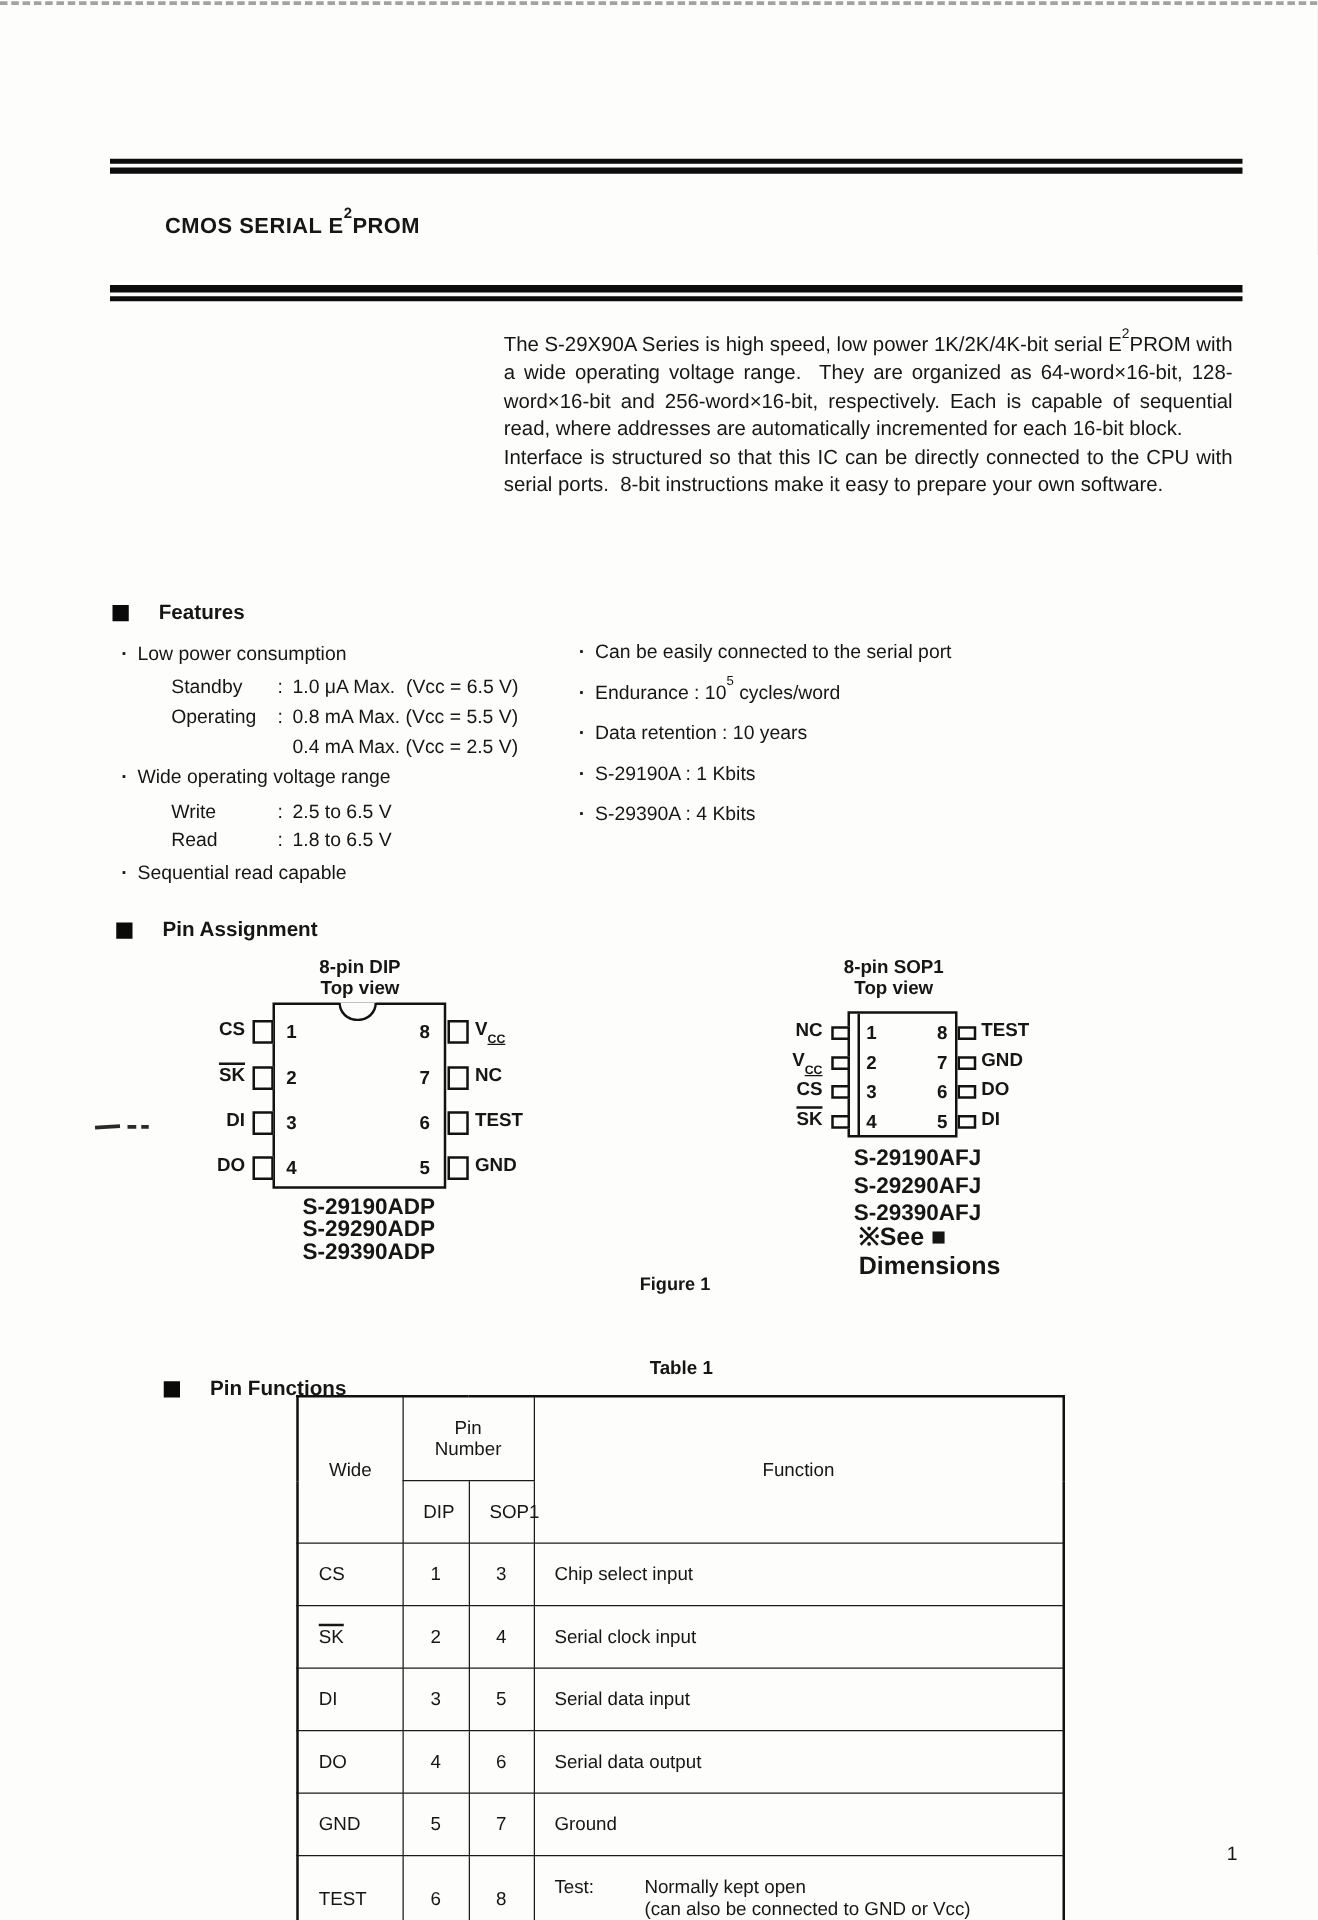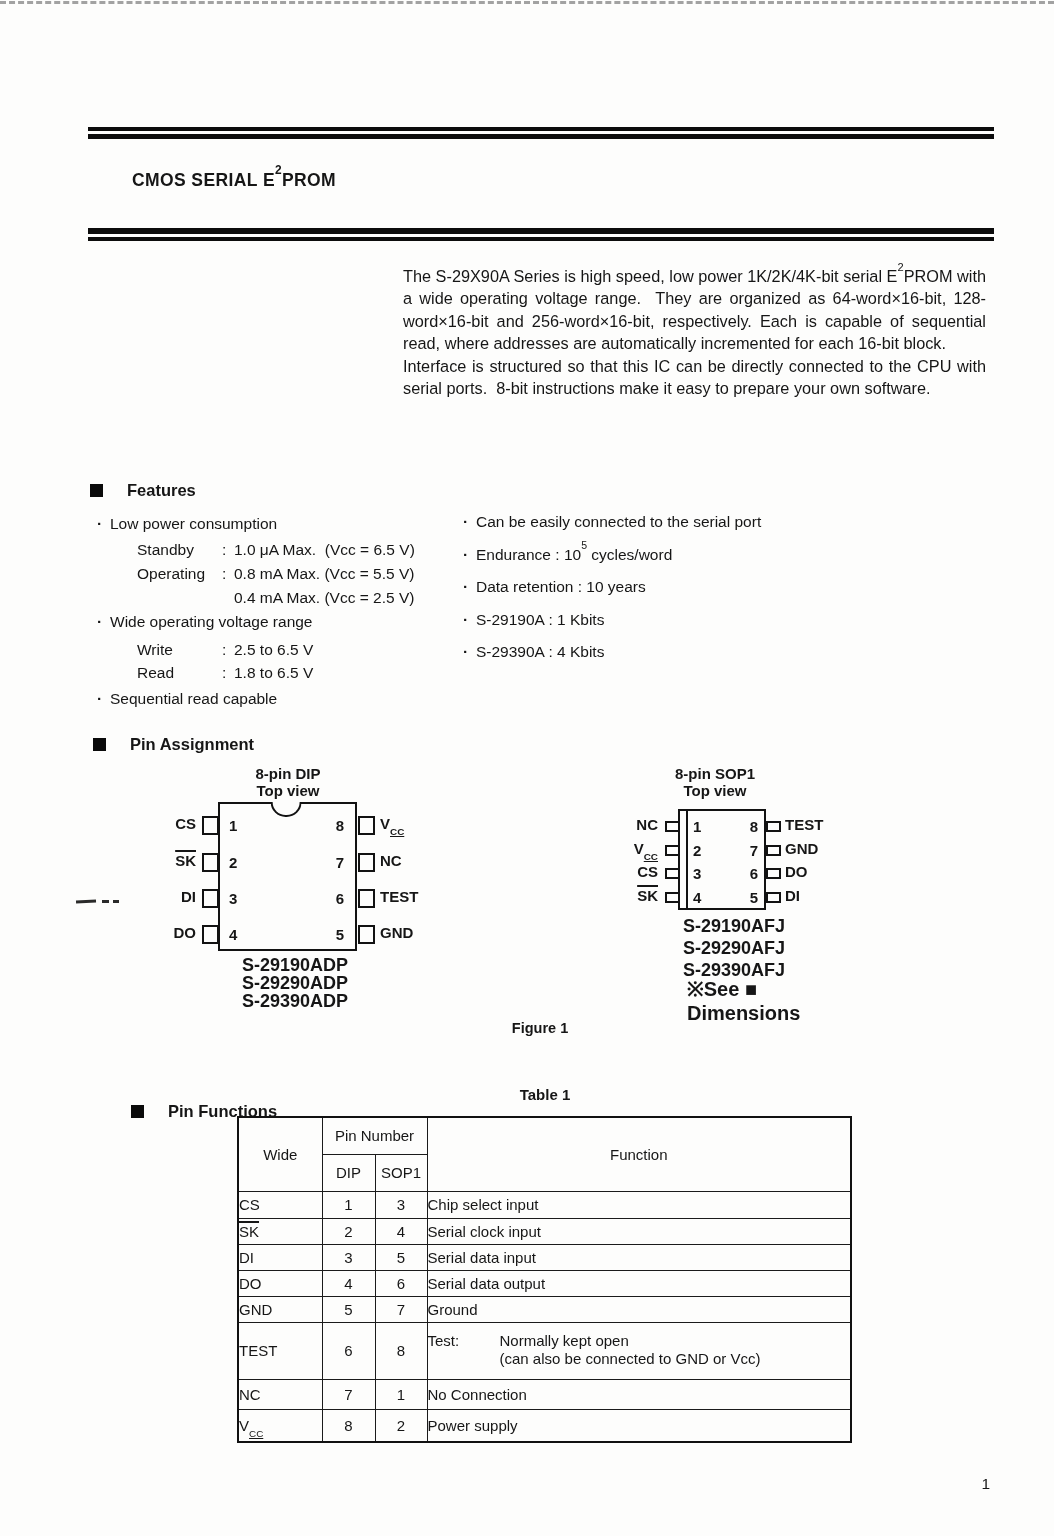--- a/index.html
+++ b/index.html
@@ -56,21 +56,21 @@
   .pinlbl{position:absolute; font-size:15px; font-weight:bold; white-space:nowrap;}
   .pinnum{position:absolute; font-size:15px; font-weight:bold;}
   .partnums{font-size:18px; font-weight:bold;}
   .sop-inner-line{position:absolute; left:6px; top:0; bottom:0; width:2px; background:#121212;}
 
   .fig-cap{left:480px; top:1020px; width:120px; text-align:center; font-size:14.5px; font-weight:bold;}
   .tbl-cap{left:495px; top:1086px; width:100px; text-align:center; font-size:15px; font-weight:bold;}
 
   
   table.pins{border-collapse:collapse; table-layout:fixed; font-size:15px;}
-  table.pins th, table.pins td{border:1.8px solid #1b1b1b; padding:0; vertical-align:middle;}
+  table.pins th, table.pins td{border:1.8px solid #1b1b1b; padding:16px; vertical-align:middle;}
   table.pins{border:2.5px solid #111;}
   table.pins th{font-weight:normal; text-align:center;}
   td.name-c{padding-left:8px;}
   td.num-c{text-align:center;}
   td.fn-c{padding-left:10px;}
   .fn-label{display:inline-block; width:72px;}
   .fn-line2{display:block; margin-left:72px; line-height:20px;}
   .page-num{left:950px; top:1475px; width:40px; text-align:right; font-size:15.5px;}
 </style>
 </head>

